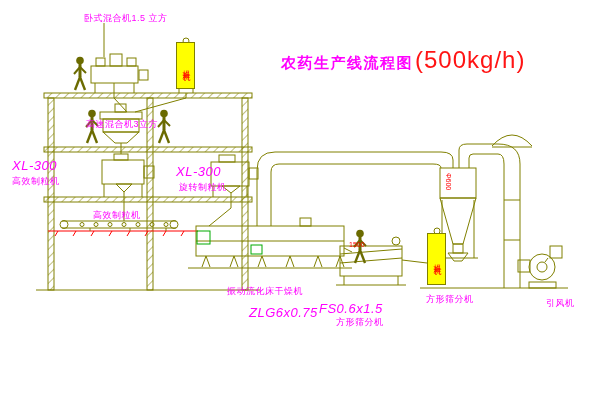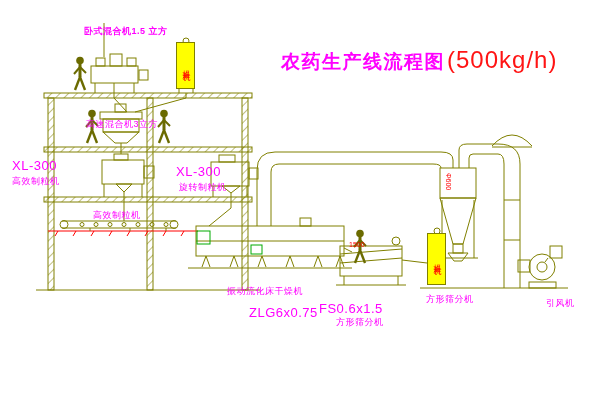--- a/index.html
+++ b/index.html
@@ -1,23 +1,23 @@
 <!DOCTYPE html>
 <html><head>
 <meta charset="utf-8">
 <style>
   * { margin:0; padding:0; box-sizing:border-box; }
   html,body { background:#ffffff; font-family:"Liberation Sans", sans-serif; }
   .canvas { position:relative; width:600px; height:403px; background:#ffffff; overflow:hidden; }
   .canvas > svg { position:absolute; left:0; top:0; }
   .lbl { position:absolute; color:#ff00ff; white-space:nowrap; line-height:1; }
   .lbl-sm { font-size:9px; letter-spacing:0.5px; }
-  .lbl-md { font-size:13px; letter-spacing:0.5px; }
+  .lbl-md { font-size:13px; letter-spacing:0.5px;font-style:italic; }
   .title-row { position:absolute; left:281px; top:46px; display:flex; align-items:baseline; gap:2px; }
-  .title-main { color:#ff00ff; font-size:19px; font-weight:bold; letter-spacing:1.5px; }
+  .title-main { color:#ff00ff; font-size:15px; font-weight:bold; letter-spacing:1.5px; }
   .title-cap { color:#ff1414; font-size:24px; letter-spacing:1px; }
   .elevator { position:absolute; background:#ffff00; border:1px solid #808000;
               display:flex; align-items:center; justify-content:center; }
   .elevator span { writing-mode:vertical-rl; text-orientation:upright; color:#ff0000;
                    font-size:8px; letter-spacing:1px; line-height:1; }
   .dim { position:absolute; color:#ff0000; font-size:7px; line-height:1; }
   .dim-vert { writing-mode:vertical-rl; text-orientation:mixed; }
 </style>
 </head>
 <body>
@@ -225,21 +225,21 @@
   </div>
   <div class="elevator" style="left:427px; top:233px; width:19px; height:52px;">
     <span>提升机</span>
   </div>
 
   <div class="title-row">
     <span class="title-main">农药生产线流程图</span>
     <span class="title-cap">(500kg/h)</span>
   </div>
 
-  <div class="lbl lbl-sm" style="left:84px; top:27px;font-weight:bold;">卧式混合机1.5 立方</div>
+  <div class="lbl lbl-sm" style="left:84px; top:14px;">卧式混合机1.5 立方</div>
   <div class="lbl lbl-sm" style="left:44px; top:120px;margin-left:42px;">高速混合机3立方</div>
   <div class="lbl lbl-md" style="left:12px; top:159px;">XL-300</div>
   <div class="lbl lbl-sm" style="left:12px; top:177px;">高效制粒机</div>
   <div class="lbl lbl-md" style="left:176px; top:165px;">XL-300</div>
   <div class="lbl lbl-sm" style="left:179px; top:183px;">旋转制粒机</div>
   <div class="lbl lbl-sm" style="left:93px; top:211px;">高效制粒机</div>
   <div class="lbl lbl-sm" style="left:227px; top:287px;">振动流化床干燥机</div>
   <div class="lbl lbl-md" style="left:238px; top:306px;margin-left:11px;">ZLG6x0.75</div>
   <div class="lbl lbl-sm" style="left:336px; top:291px;margin-top:27px;">方形筛分机</div>
   <div class="lbl lbl-md" style="left:319px; top:302px;">FS0.6x1.5</div>

